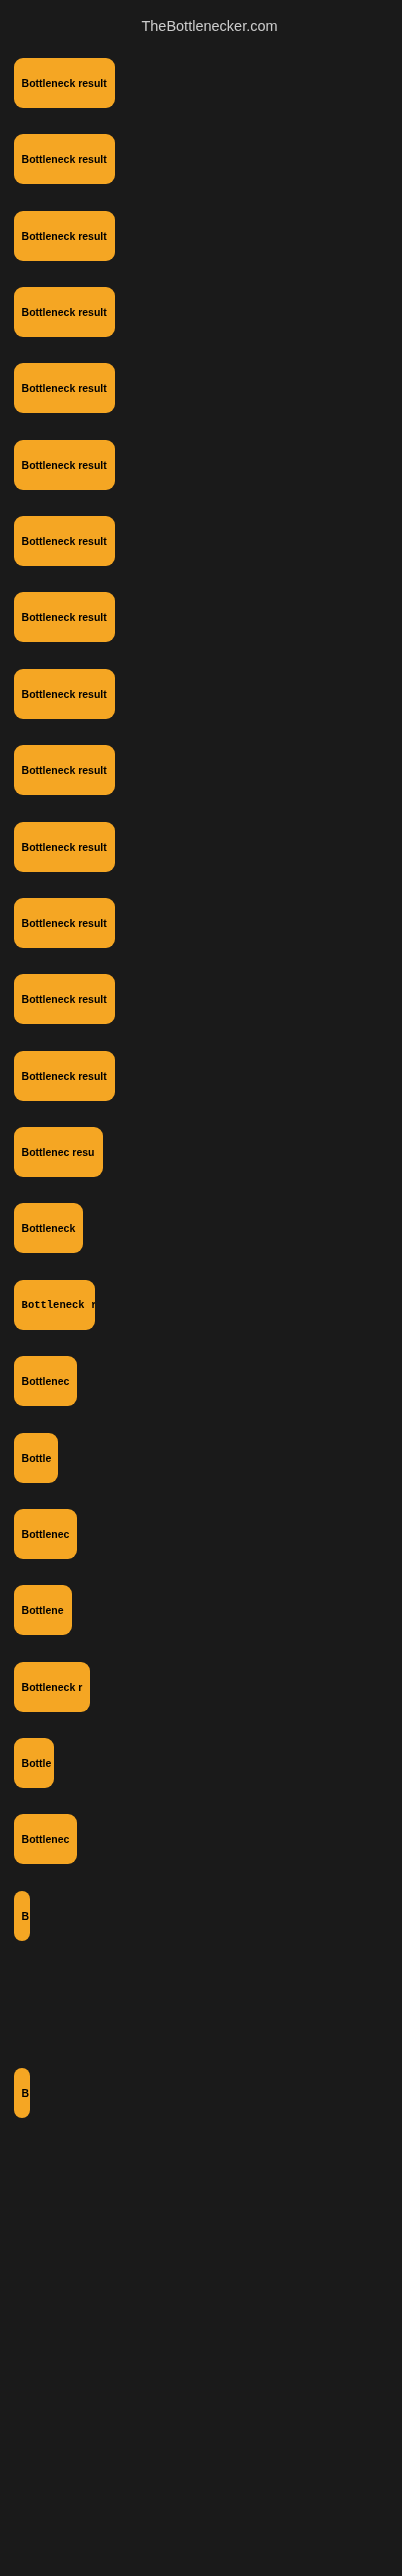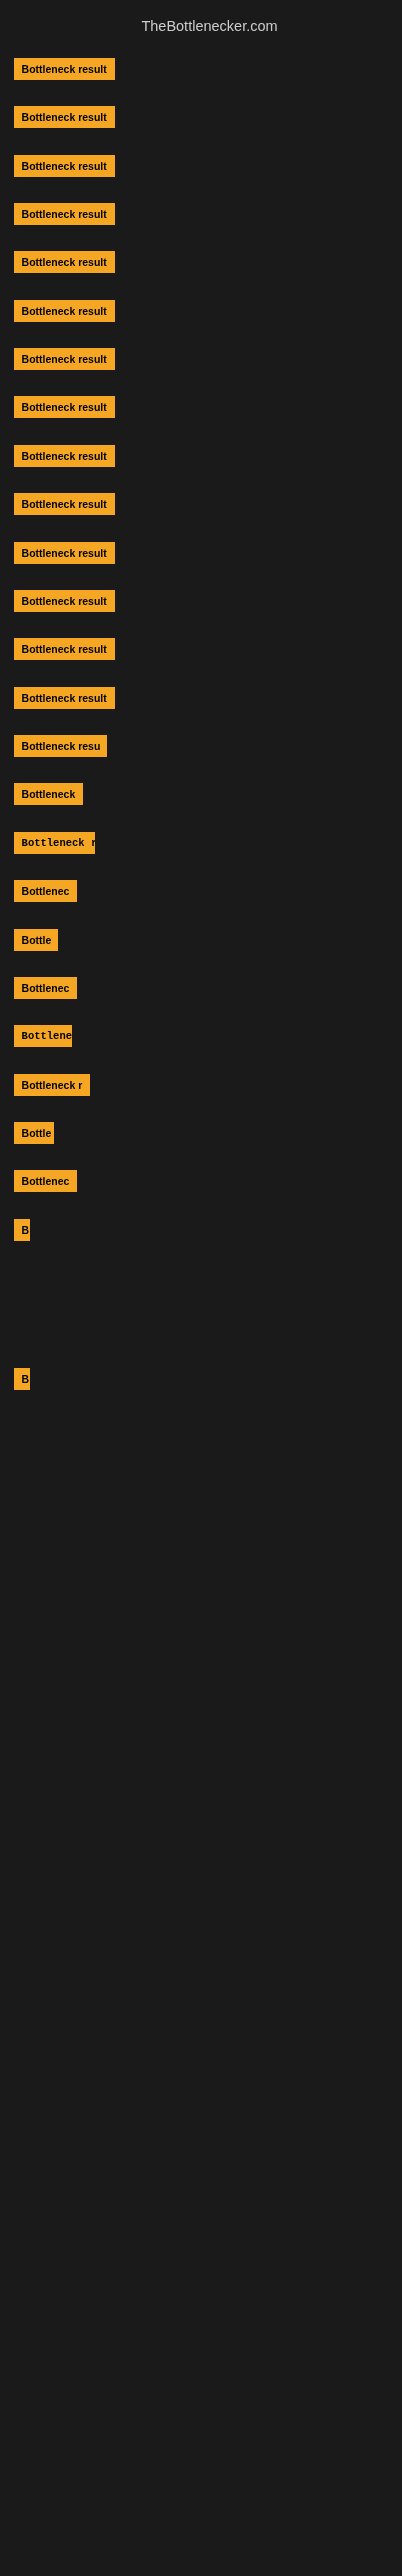--- a/index.html
+++ b/index.html
@@ -23,23 +23,23 @@
       padding: 6.4px 0 9.7px 0;
       font-weight: normal;
     }
 
     .bottleneck-item {
       display: inline-block;
       background-color: #f5a623;
       color: #000000;
       font-size: 10.5px;
       font-weight: bold;
-      padding: 5px 8px;
+      padding: 19px 8px;
       margin: 0 0 0 1.6px;
-      border-radius: 0;
+      border-radius: 9px;
       white-space: nowrap;
       overflow: hidden;
     }
 
     .row {
       margin-bottom: 0px;
       padding: 9.7px 0 9.7px 0;
       display: block;
     }
 
@@ -57,21 +57,21 @@
     .row-11 .bottleneck-item { max-width: 105px; }
     .row-12 .bottleneck-item { max-width: 105px; }
     .row-13 .bottleneck-item { max-width: 105px; }
     .row-14 .bottleneck-item { max-width: 105px; }
     .row-15 .bottleneck-item { max-width: 93px; }
     .row-16 .bottleneck-item { max-width: 72px; }
     .row-17 .bottleneck-item { max-width: 81px; font-family: Liberation Mono, monospace; }
     .row-18 .bottleneck-item { max-width: 68px; }
     .row-19 .bottleneck-item { max-width: 44px; }
     .row-20 .bottleneck-item { max-width: 68px; }
-    .row-21 .bottleneck-item { max-width: 58px; font-family: Liberation Mono, monospace; }
+    .row-21 .bottleneck-item { max-width: 58px; }
     .row-22 .bottleneck-item { max-width: 76px; }
     .row-23 .bottleneck-item { max-width: 40px; }
     .row-24 .bottleneck-item { max-width: 64px; }
     .row-25 .bottleneck-item { max-width: 13px; overflow: hidden; }
 
     .gap-large {
       height: 97px;
     }
 
     .row-b {
@@ -139,21 +139,21 @@
 
 <div class="row row-13">
   <span class="bottleneck-item">Bottleneck result</span>
 </div>
 
 <div class="row row-14">
   <span class="bottleneck-item">Bottleneck result</span>
 </div>
 
 <div class="row row-15">
-  <span class="bottleneck-item">Bottleneck resu</span>
+  <span class="bottleneck-item">Bottlenec resu</span>
 </div>
 
 <div class="row row-16">
   <span class="bottleneck-item">Bottleneck</span>
 </div>
 
 <div class="row row-17">
   <span class="bottleneck-item">Bottleneck res</span>
 </div>
 

